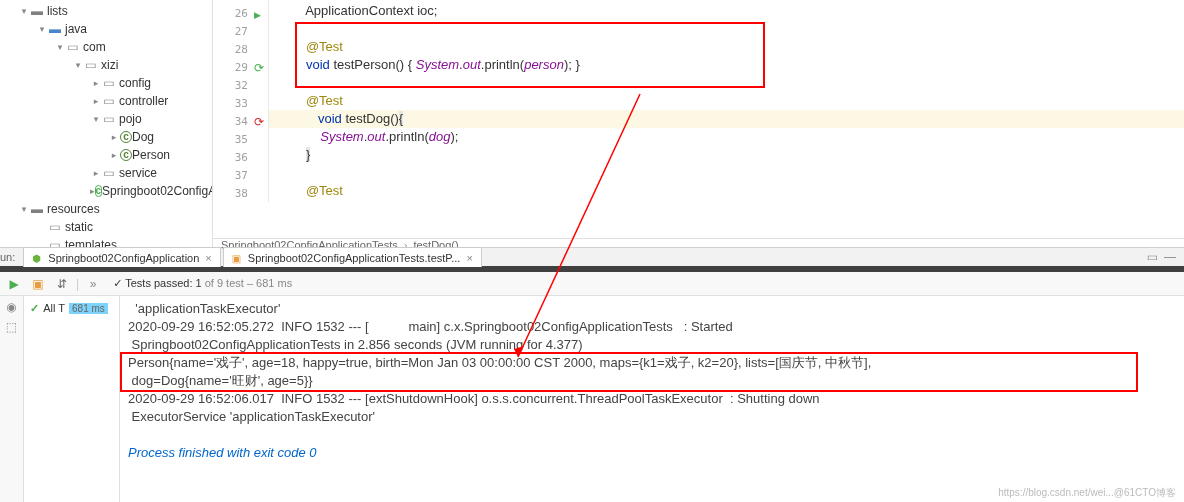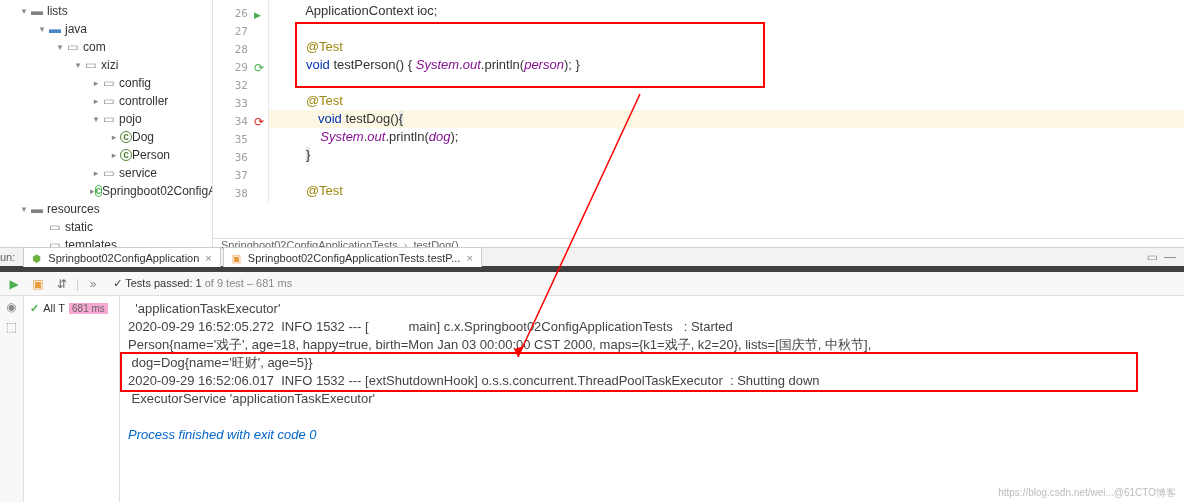--- a/index.html
+++ b/index.html
@@ -59,21 +59,21 @@
 .tb-btn { width: 20px; height: 20px; display: flex; align-items: center; justify-content: center; color: #666; font-size: 12px; }
 .play-btn::before { content: "▶"; color: #4caf50; }
 .tests-passed { color: #333; font-size: 11px; margin-left: 6px; }
 .test-count { color: #888; }
 
 .run-body { flex: 1; display: flex; overflow: hidden; }
 .left-gutter { width: 24px; background: #f8f8f8; border-right: 1px solid #e0e0e0; display: flex; flex-direction: column; align-items: center; padding-top: 4px; gap: 6px; }
 .test-tree { width: 96px; border-right: 1px solid #e0e0e0; padding: 2px; }
 .test-tree-item { display: flex; align-items: center; height: 20px; font-size: 11px; }
 .pass-icon::before { content: "✓"; color: #4caf50; font-weight: bold; margin: 0 4px; }
-.test-time { background: #f9a8d4; color: #666; padding: 0 3px; font-size: 10px; margin-left: 4px; }
+.test-time { background: #7dd3fc; color: #666; padding: 0 3px; font-size: 10px; margin-left: 4px; }
 
 .console { flex: 1; font-family: Consolas, "Courier New", monospace; font-size: 13px; padding: 4px 8px; overflow: hidden; position: relative; line-height: 18px; }
 .console-line { white-space: pre; color: #444; }
 .console-blue { color: #0066cc; font-style: italic; }
 .red-box-console { position: absolute; border: 2px solid #ff0000; pointer-events: none; }
 
 .arrow-line { position: absolute; pointer-events: none; z-index: 100; }
 .watermark { position: absolute; bottom: 2px; right: 8px; font-size: 10px; color: #bbb; }
 </style>
 </head>
@@ -251,20 +251,21 @@
     <div class="test-tree">
       <div class="test-tree-item">
           <span class="pass-icon"></span>
           <span>All T</span>
           <span class="test-time">681 ms</span>
         </div>
     </div>
     <div class="console">
       <div class="console-line">  'applicationTaskExecutor'</div>
       <div class="console-line">2020-09-29 16:52:05.272  INFO 1532 --- [           main] c.x.Springboot02ConfigApplicationTests   : Started </div>
+      <div class="console-line"> Springboot02ConfigApplicationTests in 2.856 seconds (JVM running for 4.377)</div>
       <div class="console-line">Person{name='戏子', age=18, happy=true, birth=Mon Jan 03 00:00:00 CST 2000, maps={k1=戏子, k2=20}, lists=[国庆节, 中秋节], </div>
       <div class="console-line"> dog=Dog{name='旺财', age=5}}</div>
       <div class="console-line">2020-09-29 16:52:06.017  INFO 1532 --- [extShutdownHook] o.s.s.concurrent.ThreadPoolTaskExecutor  : Shutting down </div>
       <div class="console-line"> ExecutorService 'applicationTaskExecutor'</div>
       <div class="console-line"> </div>
       <div class="console-line console-blue">Process finished with exit code 0</div>
 
       <div class="red-box-console" style="left:0px; top:56px; width:1018px; height:40px;"></div>
     </div>
   </div>

